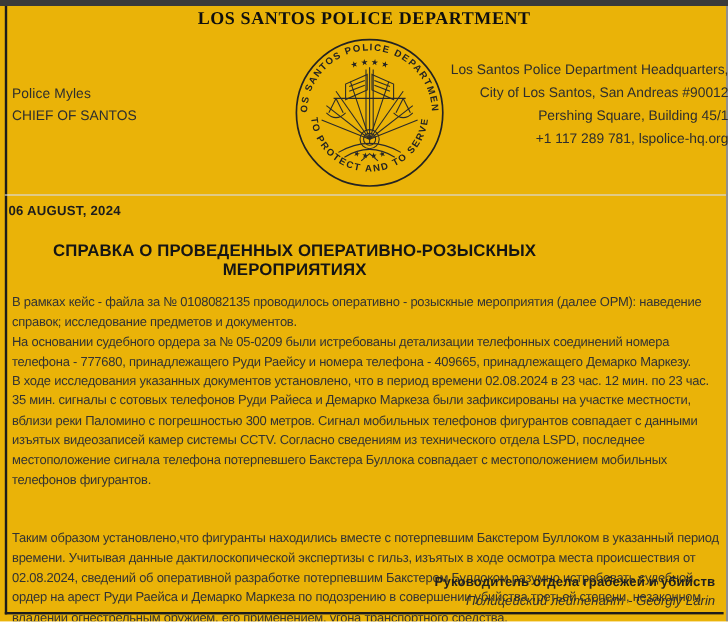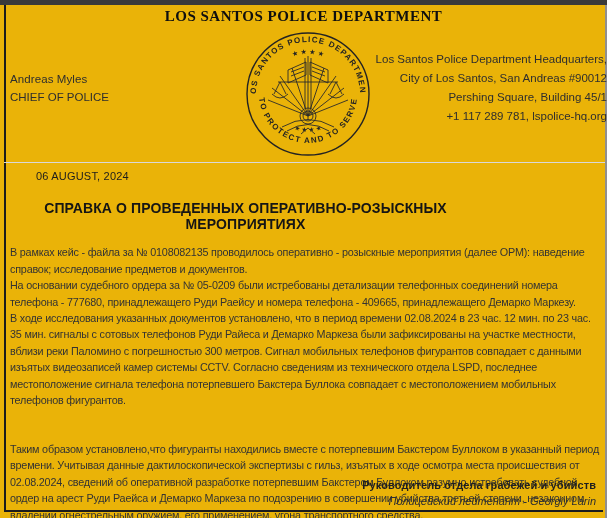--- a/index.html
+++ b/index.html
@@ -27,21 +27,21 @@
   }
   .officer { position:absolute; left:10px; top:70px; font-size:11.5px; line-height:18px; color:#2e2e2e; }
   .officer .name { letter-spacing:0.1px; }
   .address {
     position:absolute; right:0; top:50px;
     text-align:right; font-size:11.5px; line-height:19px;
     color:#2e2e2e; white-space:pre-line;
   }
   .seal { position:absolute; left:244px; top:30px; width:128px; height:128px; }
 
-  .date { position:absolute; left:24px; top:170px; font-size:11px; font-weight:normal; letter-spacing:0.2px; color:#1d1d1d;padding-left:12px; }
+  .date { position:absolute; left:7px; top:170px; font-size:11px; font-weight:bold; letter-spacing:0.2px; color:#1d1d1d; }
   .doc-title {
     position:absolute; left:0; top:200px; width:491px;
     text-align:center; font-weight:bold; font-size:14px;
     letter-spacing:0.1px; color:#151515;
   }
   .body-text {
     position:absolute; left:10px; top:228px; width:592px;
     font-size:10.8px; line-height:16.4px; letter-spacing:-0.2px;
     color:#333; white-space:pre-line;
   }
@@ -56,22 +56,22 @@
 <div class="page">
 
   <div class="topbar"></div>
   <div class="left-border"></div>
   <div class="right-border"></div>
   <div class="bottom-border"></div>
 
   <div class="dept-title">LOS SANTOS POLICE DEPARTMENT</div>
 
   <div class="officer">
-    <div class="name">Andreas Myles</div>
-    <div class="rank">CHIEF OF POLICE</div>
+    <div class="name">Police Myles</div>
+    <div class="rank">CHIEF OF SANTOS</div>
   </div>
 
   <svg class="seal" viewBox="0 0 128 128" xmlns="http://www.w3.org/2000/svg">
     <defs>
       <path id="arcTop" d="M 12 64 A 52 52 0 1 1 116 64" fill="none"></path>
       <path id="arcBottom" d="M 15 64 A 49 49 0 0 0 113 64" fill="none"></path>
       <path id="arcStarsTop" d="M 24 64 A 40 40 0 1 1 104 64" fill="none"></path>
       <path id="arcStarsBottom" d="M 26 64 A 38 38 0 0 0 102 64" fill="none"></path>
     </defs>
     <circle cx="64" cy="64" r="61" fill="none" stroke="#232323" stroke-width="1.4"></circle>

